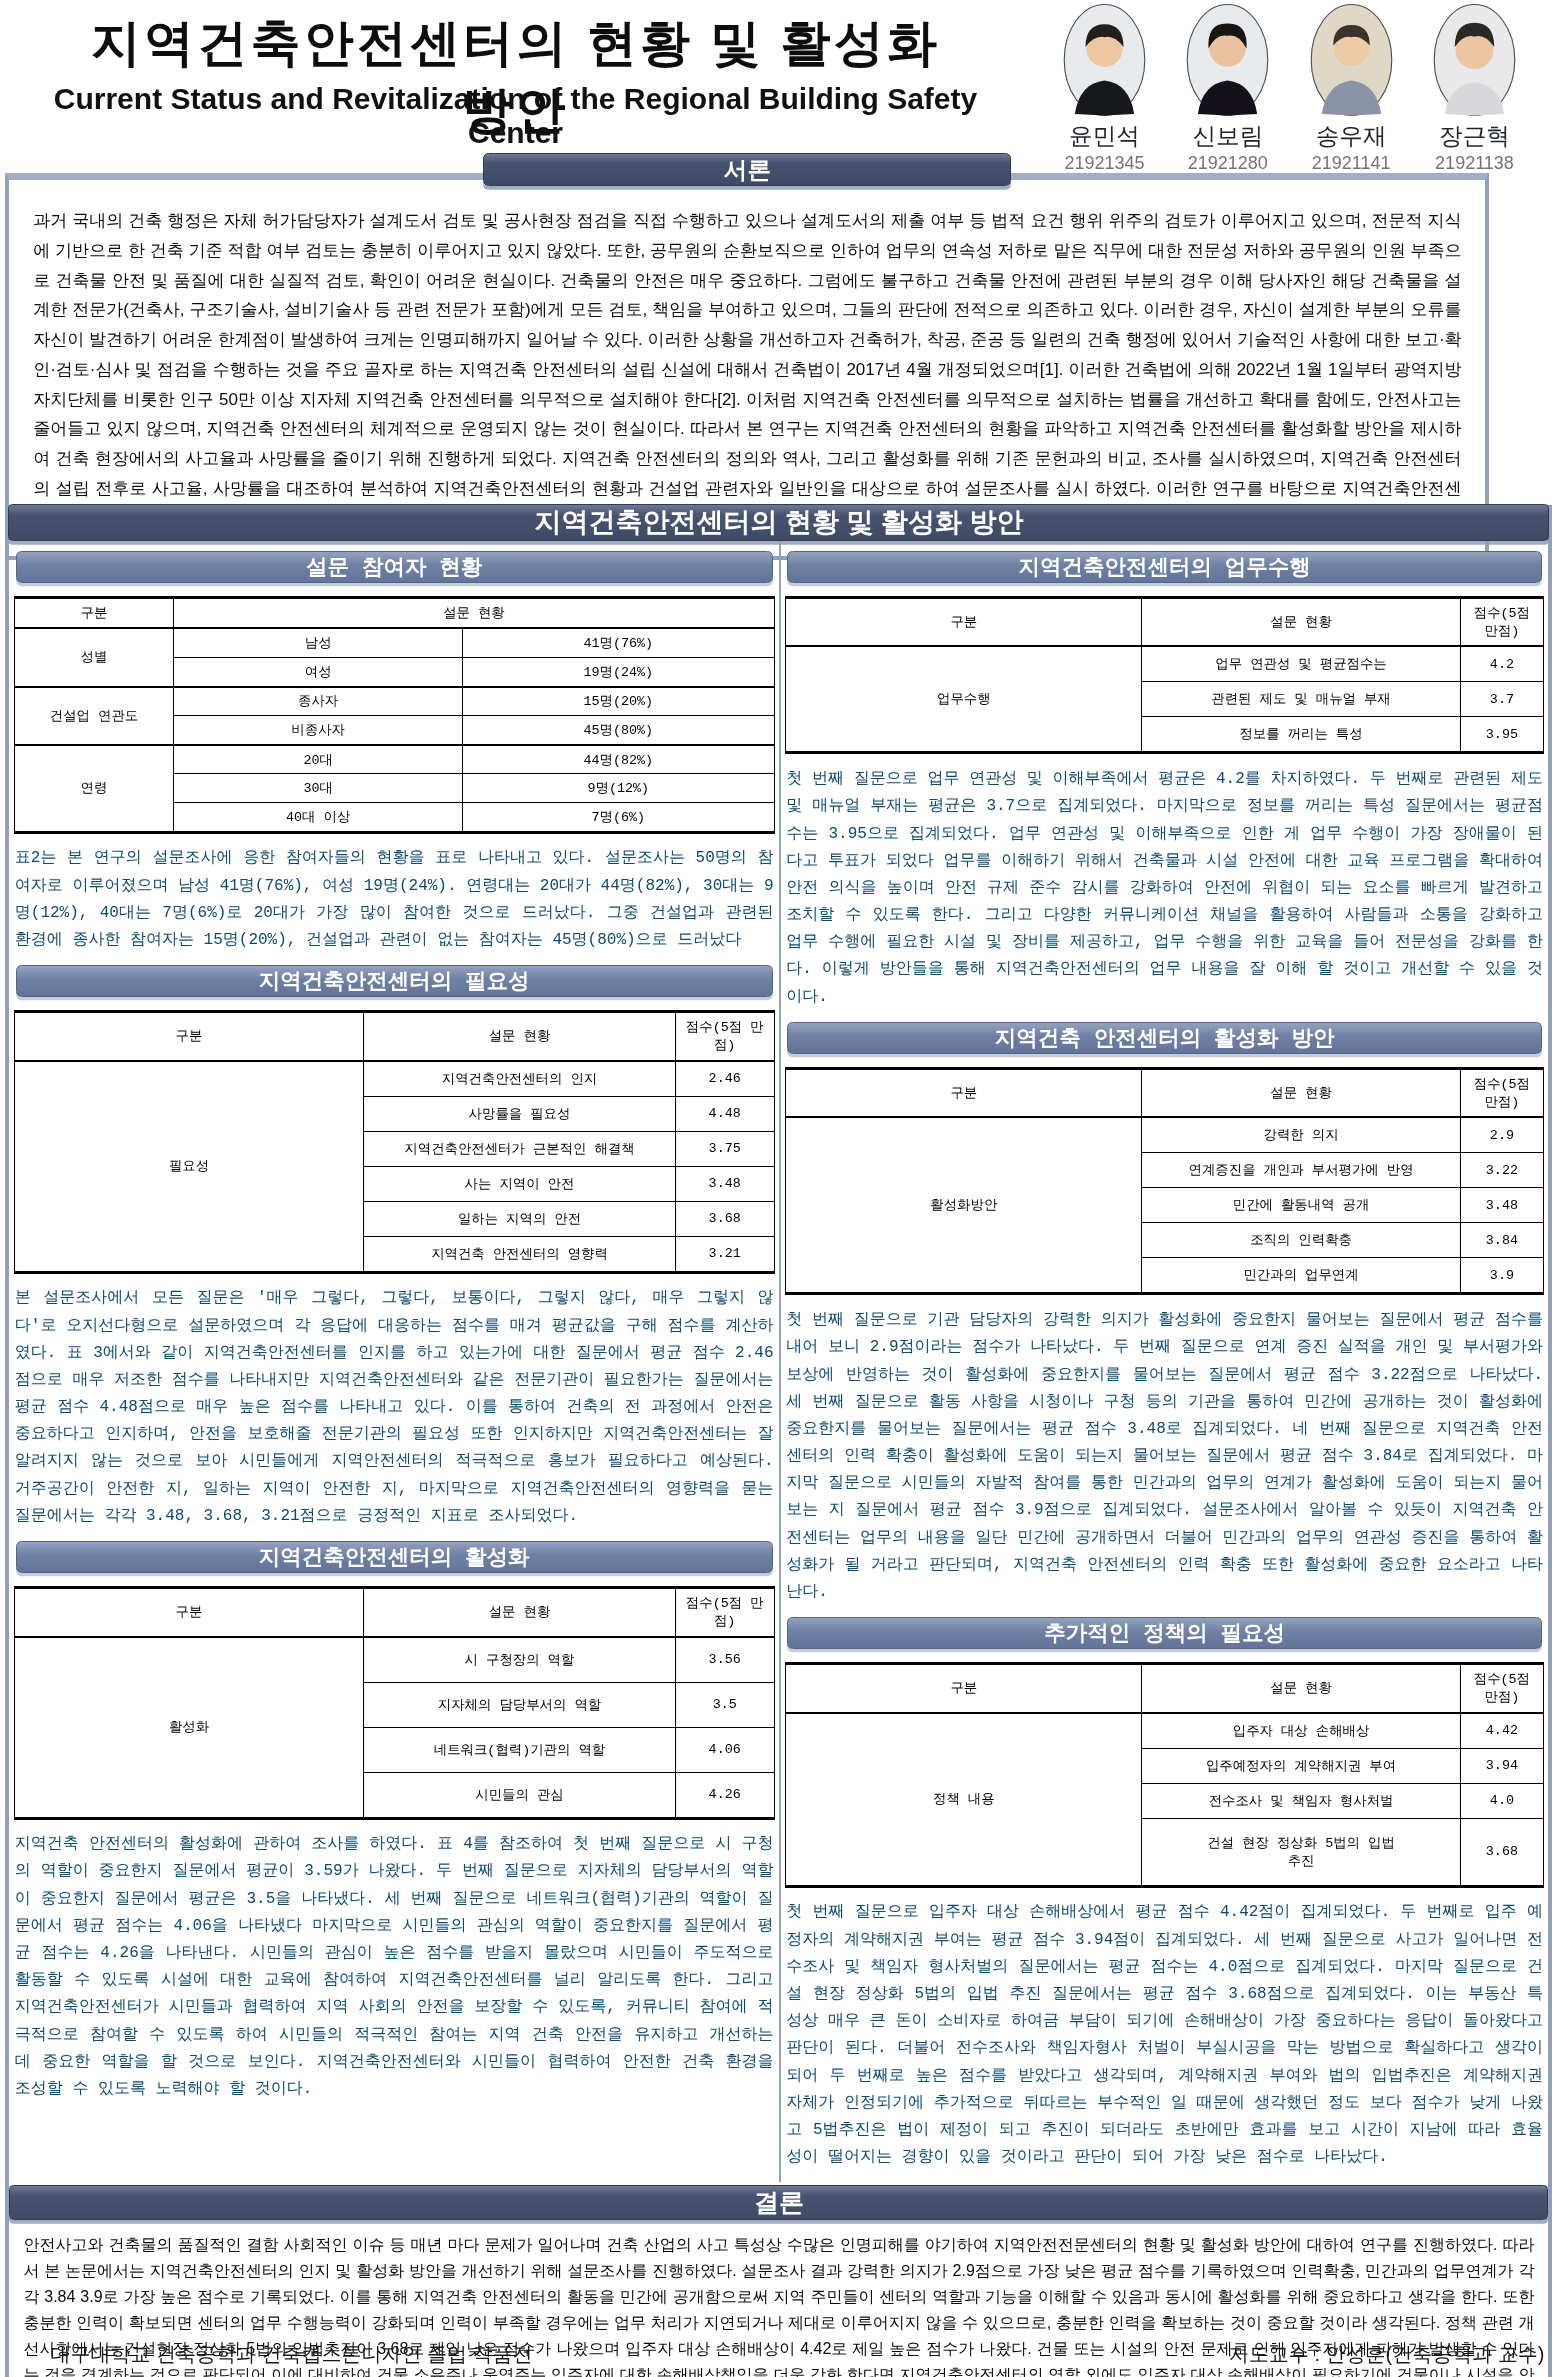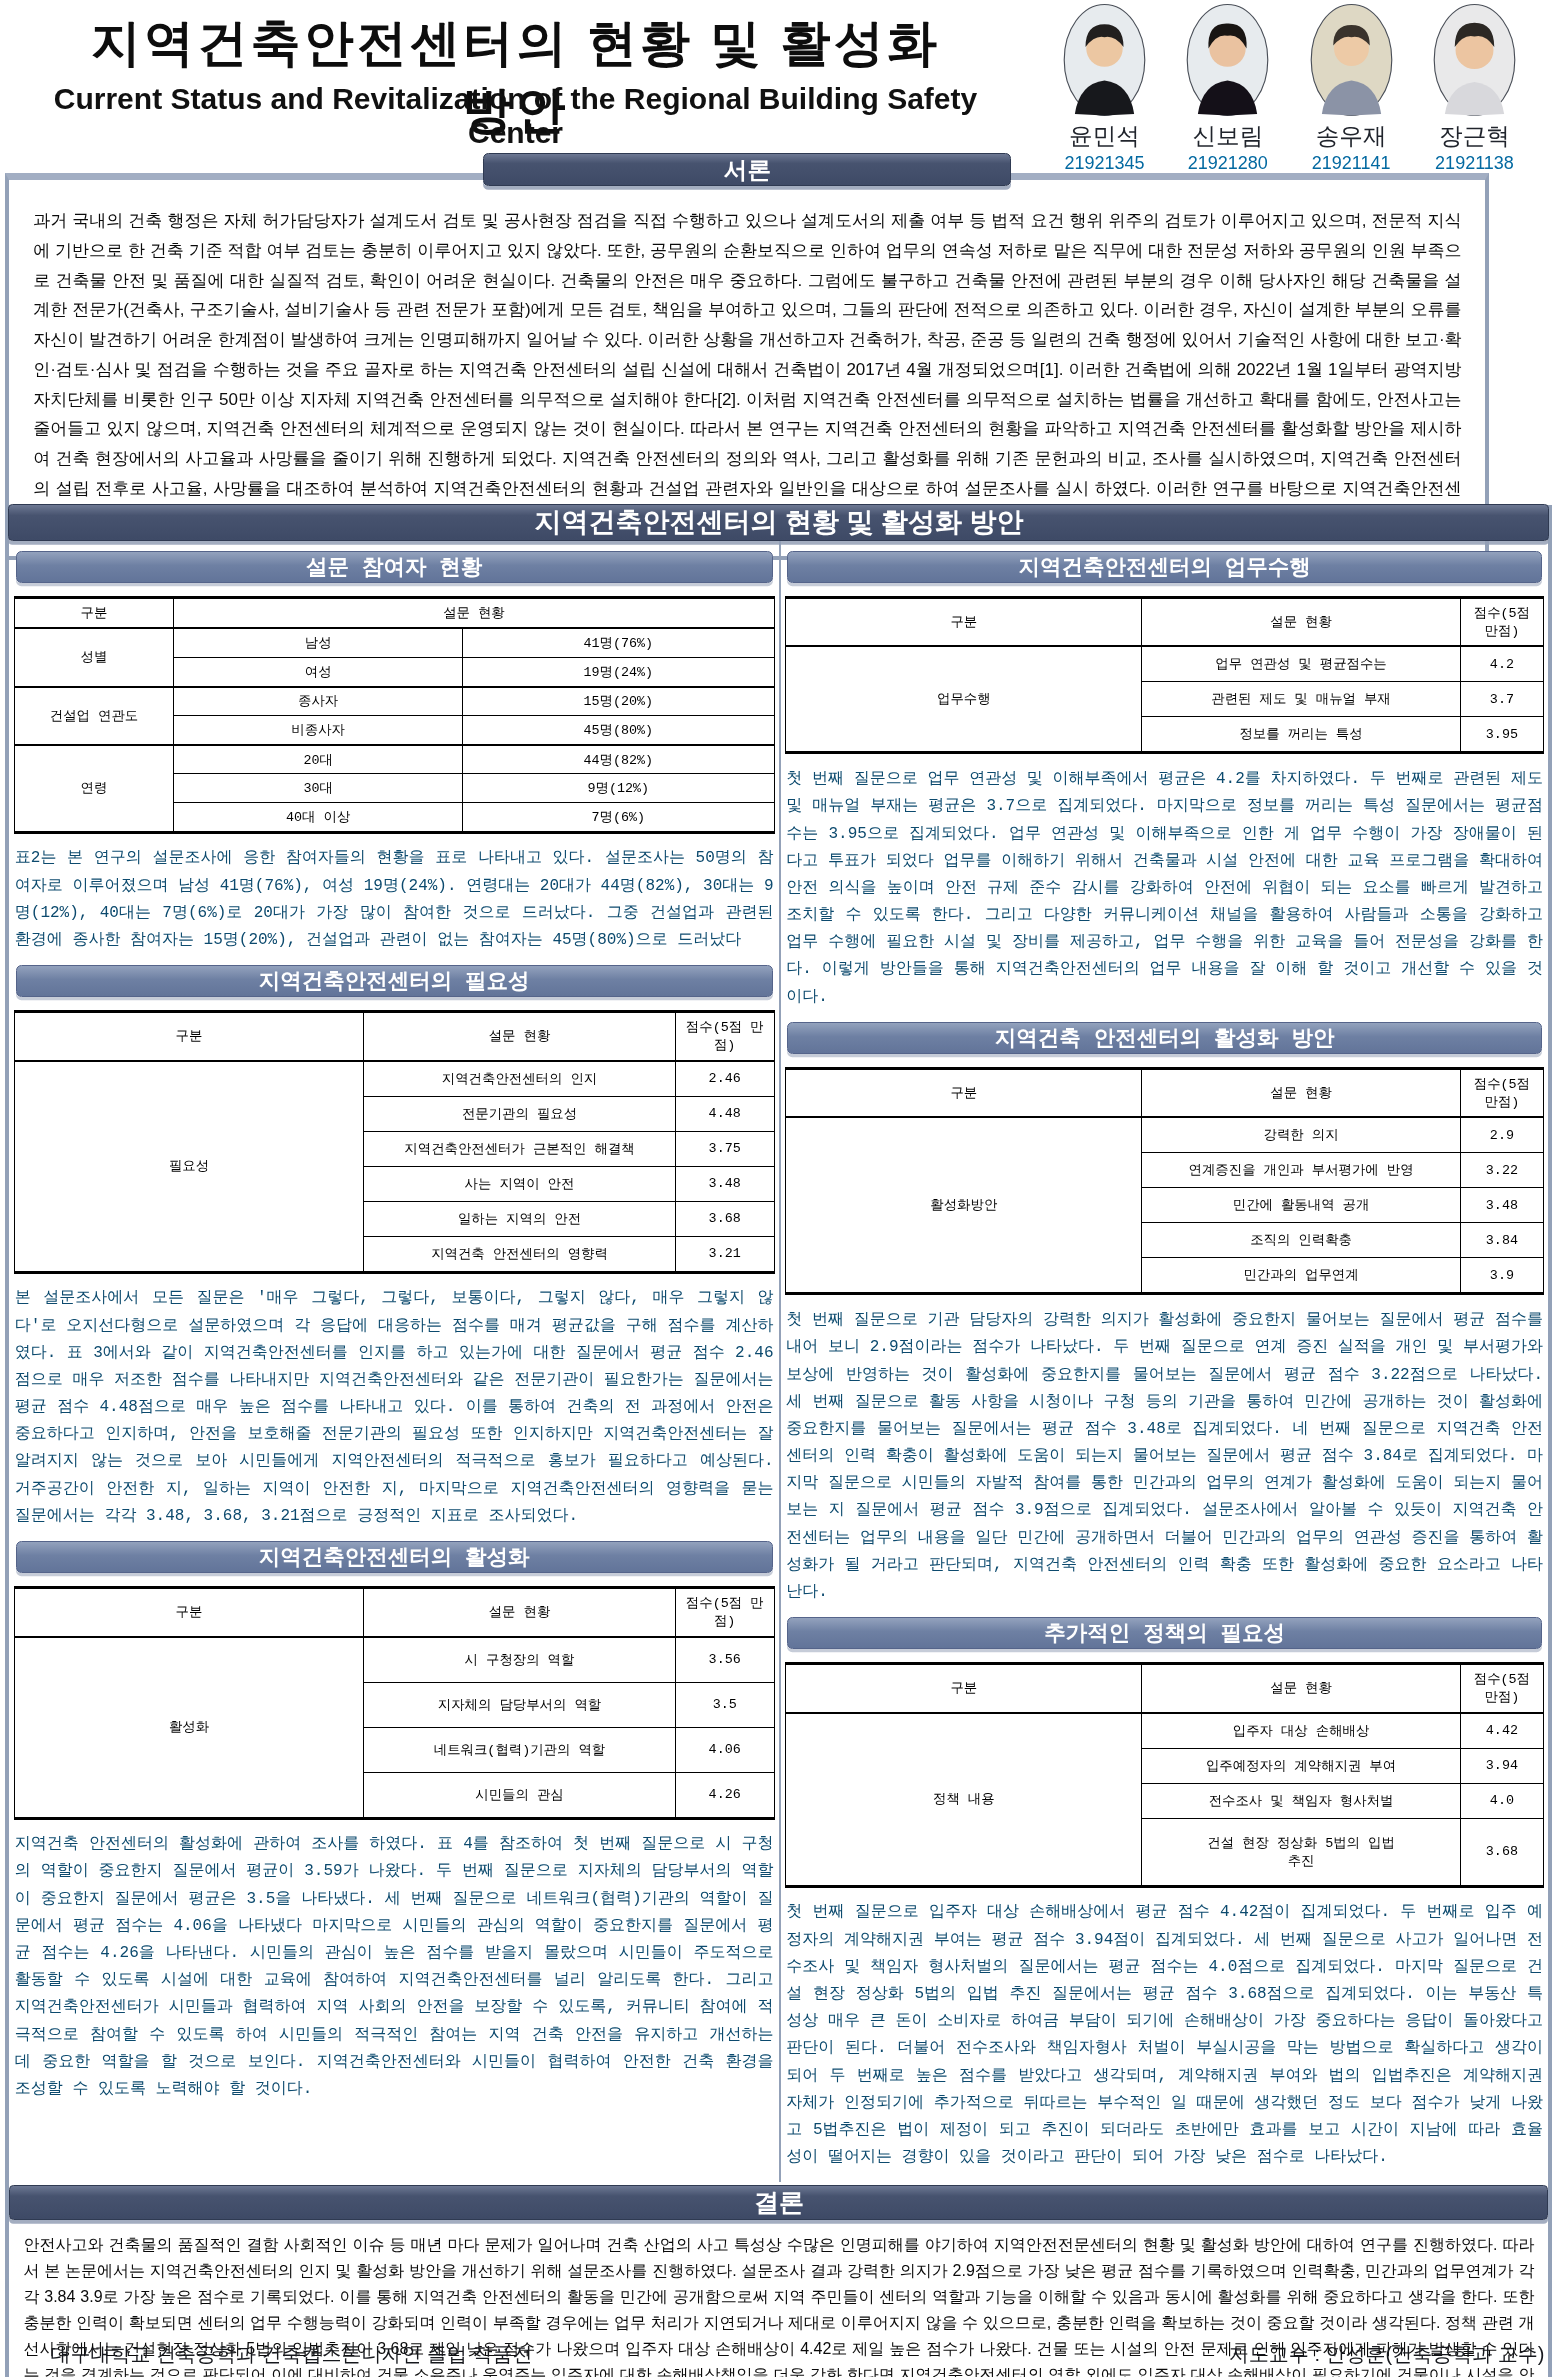--- a/index.html
+++ b/index.html
@@ -13,21 +13,21 @@
   
   .masthead{position:absolute;top:0;left:0;width:1558px;height:171px;}
   .title-ko{position:absolute;top:9.7px;left:75px;width:881px;margin:0;
     font-size:50px;font-weight:bold;letter-spacing:3.2px;text-align:center;color:#0d0d0d;}
   .title-en{position:absolute;top:82px;left:16px;width:999px;margin:0;
     font-size:30px;font-weight:bold;text-align:center;color:#111;}
   .authors{position:absolute;top:3.2px;left:1048px;width:483px;display:flex;justify-content:space-between;}
   .author{width:113px;display:flex;flex-direction:column;align-items:center;}
   .photo{width:87px;height:114px;}
   .author-name{font-size:23.6px;margin-top:3.2px;color:#20242c;}
-  .author-id{font-size:18px;margin-top:1.1px;color:#0369a1;}
+  .author-id{font-size:18px;margin-top:1.1px;color:#737373;}
 
   
   .bar{color:#fff;font-weight:bold;text-align:center;border-radius:5.4px;
     display:flex;align-items:center;justify-content:center;}
   .bar.dark{background:linear-gradient(180deg,#6d7893 0%,#47536f 30%,#3e4a66 100%);
     border:1.1px solid #2f3a52;box-shadow:0 3.8px 0 rgba(147,159,181,.85);}
   .bar.mid{background:linear-gradient(180deg,#93a2bd 0%,#6e80a3 45%,#627499 100%);
     border:1.1px solid #55648a;box-shadow:0 3.2px 0 rgba(160,170,190,.6);}
 
   
@@ -197,21 +197,21 @@
             <th>구분</th>
             <th>설문 현황</th>
             <th>점수(5점 만점)</th>
           </tr>
           <tr>
             <td class="cat" rowspan="6">필요성</td>
             <td>지역건축안전센터의 인지</td>
             <td>2.46</td>
           </tr>
           <tr>
-                <td>전문기관의 필요성</td>
+                <td>사망률을 필요성</td>
                 <td>4.48</td>
               </tr>
           <tr>
                 <td>지역건축안전센터가 근본적인 해결책</td>
                 <td>3.75</td>
               </tr>
           <tr>
                 <td>사는 지역이 안전</td>
                 <td>3.48</td>
               </tr>

